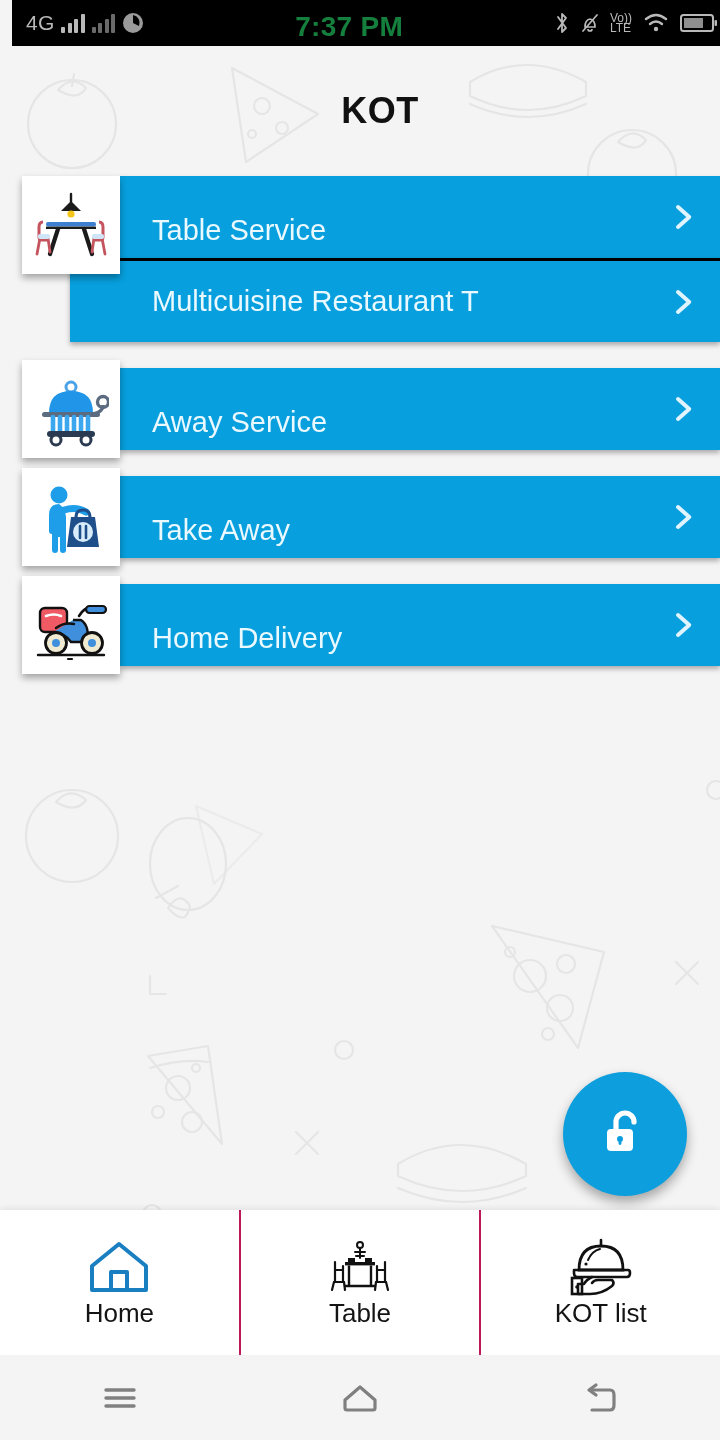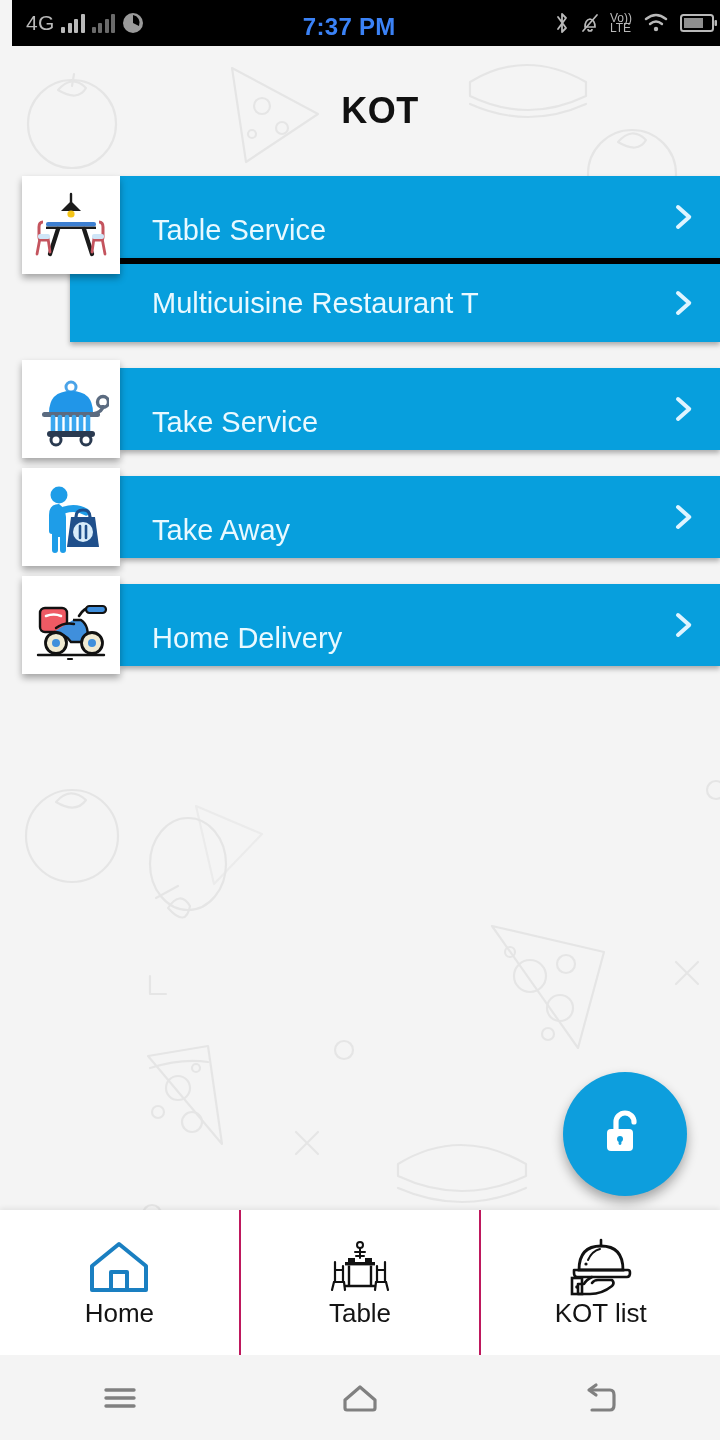--- a/index.html
+++ b/index.html
@@ -13,21 +13,21 @@
   
   .statusbar{
     position:absolute; top:0; left:12px; width:720px; height:46px;
     background:#000; display:flex; align-items:center;
     padding:0 14px; z-index:40;
   }
   .sb-left{ display:flex; align-items:center; gap:7px; flex:0 0 auto;}
   .sb-mid{ flex:1 1 auto; display:flex; justify-content:center; align-items:center;}
   .sb-right{ display:flex; align-items:center; gap:11px; flex:0 0 auto;}
   .sb-text{ color:#b9b9b9; font-size:21px; letter-spacing:.2px; }
-  .sb-clock{ color:#3b82f6; font-size:24px; font-weight:700; letter-spacing:.3px;margin-top:8px;}
+  .sb-clock{ color:#15803d; font-size:28px; font-weight:700; letter-spacing:.3px;margin-top:8px;}
   .bars{ display:flex; align-items:flex-end; gap:2.5px; height:20px;}
   .bars i{ display:block; width:4px; background:#b9b9b9; border-radius:1px;}
   .bars.dim i{ background:#6a6a6a;}
   .bars i:nth-child(1){height:6px}
   .bars i:nth-child(2){height:10px}
   .bars i:nth-child(3){height:14px}
   .bars i:nth-child(4){height:19px}
   .volte{ color:#b9b9b9; font-size:12px; line-height:10px; text-align:left; font-weight:400;}
 
   
@@ -59,21 +59,21 @@
   }
   .row .chev{
     position:absolute; right:22px; top:50%; transform:translateY(-50%);
     width:30px; height:30px;
   }
   .row.main{ margin-left:120px; width:600px; }
   .row.main .label{ margin-left:32px;margin-top:27px; }
 
   .row.sub{
     margin-left:70px; width:650px; height:84px;
-    border-top:6px solid #000000;
+    border-top:3px solid #000000;
   }
   .row.sub .label{ margin-left:82px; }
 
   .iconbox{
     position:absolute; left:22px; width:98px; height:98px;
     background:#fff; box-shadow:0 4px 7px rgba(0,0,0,.33);
     display:flex; align-items:center; justify-content:center;
     z-index:9;
   }
 
@@ -274,21 +274,21 @@
           <rect x="9" y="41" width="58" height="5" rx="2.5" fill="#5b6b80"></rect>
           <path d="M60 43 q10 -2 10 -9" fill="none" stroke="#5b6b80" stroke-width="3.4"></path>
           <circle cx="70" cy="31" r="5.5" fill="none" stroke="#5b6b80" stroke-width="3.4"></circle>
           <path d="M20 46 L20 62 M27 46 L27 62 M34 46 L34 62 M41 46 L41 62 M48 46 L48 62 M55 46 L55 62" stroke="#3aa7ef" stroke-width="4.6" stroke-linecap="round"></path>
           <rect x="14" y="60" width="48" height="6" rx="3" fill="#2a3a50"></rect>
           <circle cx="23" cy="69" r="5" fill="#fff" stroke="#2a3a50" stroke-width="3"></circle>
           <circle cx="53" cy="69" r="5" fill="#fff" stroke="#2a3a50" stroke-width="3"></circle>
         </svg>
       </div>
       <div class="row main">
-        <span class="label">Take Service</span>
+        <span class="label">Away Service</span>
         <svg class="chev" viewBox="0 0 24 24">
           <path d="M8 4 L17 12 L8 20" fill="none" stroke="#dff4ff" stroke-width="3.2" stroke-linecap="round" stroke-linejoin="round"></path>
         </svg>
       </div>
     </div>
 
     <div class="group">
       <div class="iconbox" style="top:-8px;">
         <svg width="76" height="76" viewBox="0 0 76 76">
           <circle cx="26" cy="16" r="8.5" fill="#1e9de8"></circle>

